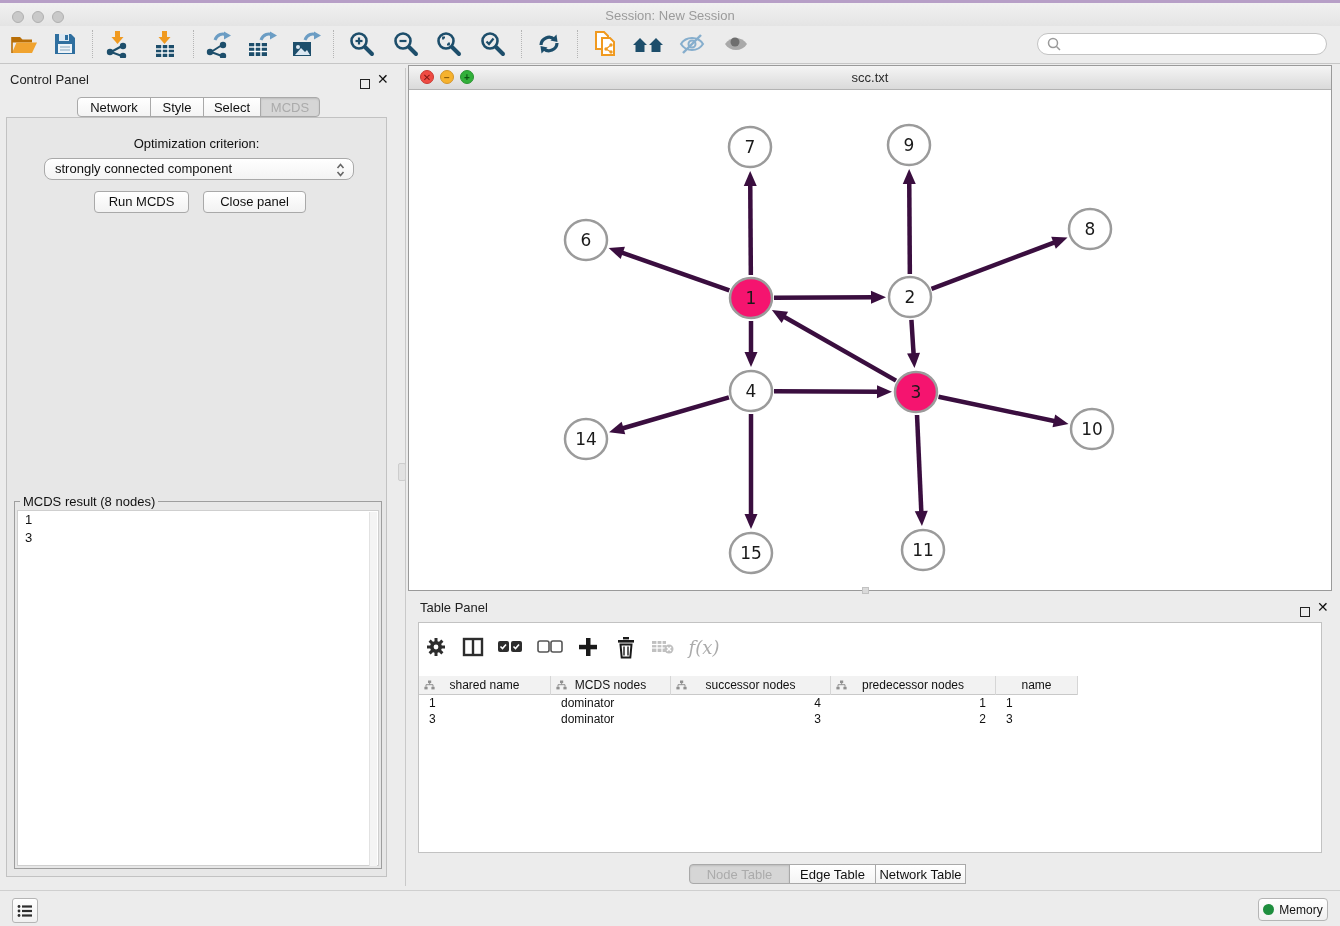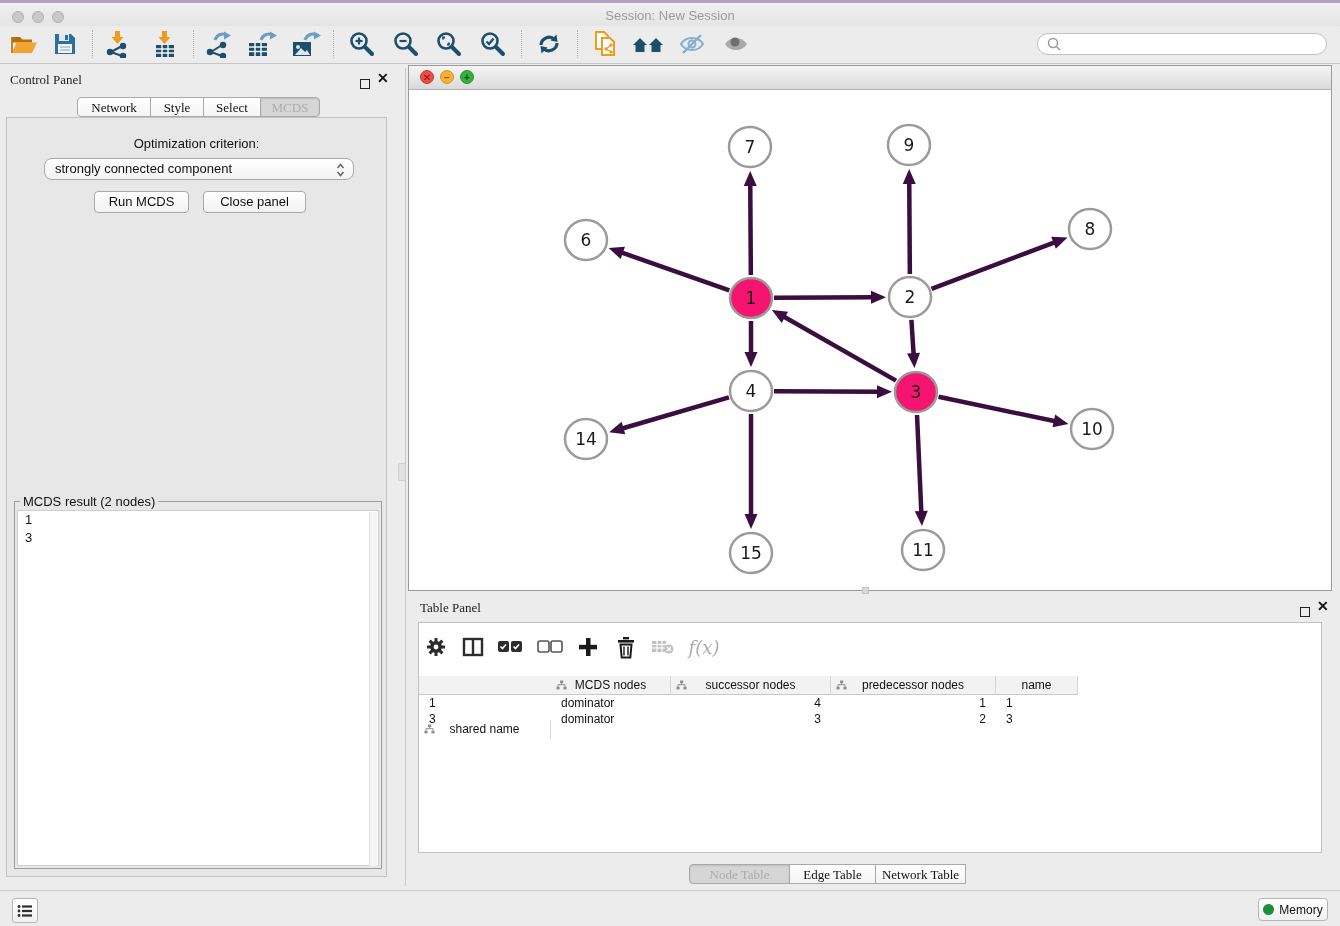--- a/index.html
+++ b/index.html
@@ -1,18 +1,18 @@
 <!DOCTYPE html>
 <html><head>
 <meta charset="utf-8">
 <style>
   html,body{margin:0;padding:0;}
   body{font-family:"Liberation Sans","DejaVu Sans",sans-serif;background:#ececec;}
   .app{position:relative;width:1340px;height:926px;background:#ececec;overflow:hidden;}
-  .abs{position:absolute;font-family:Liberation Serif, serif;}
+  .abs{position:absolute;}
   
   .topstrip{position:absolute;left:0;top:0;width:1340px;height:3px;background:#b79fc7;}
   .titlebar{position:absolute;left:0;top:3px;width:1340px;height:23px;background:linear-gradient(#f1f1f1,#e4e4e4);border-bottom:1px solid #cfcfcf;}
   .wintitle{position:absolute;left:0;top:5px;width:100%;text-align:center;font-size:13px;color:#9b9b9b;}
   .light{position:absolute;top:8px;width:12px;height:12px;border-radius:50%;background:#c9c9c9;border:1px solid #b0b0b0;box-sizing:border-box;}
   
   .toolbar{position:absolute;left:0;top:26px;width:1340px;height:37px;background:#ececec;border-bottom:1px solid #c6c6c6;}
   .tbtn{position:absolute;top:0;width:36px;height:36px;display:flex;align-items:center;justify-content:center;}
   .tsep{position:absolute;top:4px;height:28px;width:0;border-left:1px dotted #b5b5b5;}
   .searchwrap{position:absolute;left:1037px;top:7px;width:290px;height:22px;background:#fff;border:1px solid #c3c3c3;border-radius:12px;display:flex;align-items:center;box-sizing:border-box;}
@@ -252,35 +252,36 @@
     <span class="stepper">
       <svg width="9" height="16" viewBox="0 0 9 16">
           <polyline points="1.5,6 4.5,2.5 7.5,6" fill="none" stroke="#666" stroke-width="1.6"></polyline>
           <polyline points="1.5,10 4.5,13.5 7.5,10" fill="none" stroke="#666" stroke-width="1.6"></polyline>
         </svg>
     </span>
   </div>
   <div class="btn" style="left:94px;top:191px;width:95px;">Run MCDS</div>
   <div class="btn" style="left:203px;top:191px;width:103px;">Close panel</div>
   <div class="fieldset"></div>
-  <div class="legend">MCDS result (2 nodes)</div>
+  <div class="legend">MCDS result (8 nodes)</div>
   <div class="resultarea" id="result-area">
       <div class="vscroll"></div>
       <div class="line">1</div>
       <div class="line">3</div>
     </div>
 
   <div class="vdivider"></div>
   <div class="vgrip"></div>
 
   <div class="netwin">
     <div class="net-titlebar">
       <div class="nlight red" style="left:11px;">✕</div>
       <div class="nlight yellow" style="left:31px;">−</div>
       <div class="nlight green" style="left:51px;">+</div>
+      <div class="net-title">scc.txt</div>
     </div>
     <svg id="graph" width="922" height="501" style="position:absolute;left:0;top:23px;">
         <line x1="341.84768545925334" y1="186.0005043472541" x2="341.2317829967884" y2="92.9992325150481" stroke="#3a0e3f" stroke-width="4.5"></line>
         <polygon points="341.15893691208345,81.99947372460441,347.75812994921597,96.9560993887929,334.7584150150553,97.04219021617143" fill="#3a0e3f"></polygon>
         <line x1="320.3015285768616" y1="201.3726585300483" x2="210.01941303521065" y2="162.60682397601346" stroke="#3a0e3f" stroke-width="4.5"></line>
         <polygon points="199.64188322414444,158.9589650121235,215.94861326335152,157.80114143816158,211.63750721511795,170.06549485123983" fill="#3a0e3f"></polygon>
         <line x1="364.9995451264251" y1="208.85534877278977" x2="466.0006921989183" y2="208.2201214327112" stroke="#3a0e3f" stroke-width="4.5"></line>
         <polygon points="477.0004746506868,208.15094041100198,462.04165100201243,214.74514961665054,461.9598916127197,201.7454067191059" fill="#3a0e3f"></polygon>
         <line x1="342" y1="232" x2="342" y2="267" stroke="#3a0e3f" stroke-width="4.5"></line>
         <polygon points="342,278,335.5,263,348.5,263" fill="#3a0e3f"></polygon>
@@ -394,21 +395,21 @@
         </g>
         <circle cx="18" cy="11" r="4.5" fill="#c0c0c0"></circle>
         <path d="M16 9l4 4M20 9l-4 4" stroke="#fff" stroke-width="1.4"></path>
       </svg>
   </div>
   <div class="tp-toolicon" style="left:686px;width:36px;">
     <span class="fx">f(x)</span>
   </div>
 
   <div class="thead" id="table-head">
-      <div class="th" style="width: 132px; margin-top: 44px;"><svg class="tree" width="11" height="11" viewBox="0 0 11 11">
+      <div class="th" style="width: 132px;"><svg class="tree" width="11" height="11" viewBox="0 0 11 11">
           <rect x="4" y="0.5" width="3.2" height="2.6" fill="#8f8f8f"></rect>
           <rect x="0.4" y="6.8" width="3.2" height="2.6" fill="#8f8f8f"></rect>
           <rect x="7.4" y="6.8" width="3.2" height="2.6" fill="#8f8f8f"></rect>
           <path d="M5.6 3.1v1.6M2 6.8V4.7h7v2.1" fill="none" stroke="#8f8f8f" stroke-width="1"></path>
         </svg><span>shared name</span></div>
       <div class="th" style="width: 120px;"><svg class="tree" width="11" height="11" viewBox="0 0 11 11">
           <rect x="4" y="0.5" width="3.2" height="2.6" fill="#8f8f8f"></rect>
           <rect x="0.4" y="6.8" width="3.2" height="2.6" fill="#8f8f8f"></rect>
           <rect x="7.4" y="6.8" width="3.2" height="2.6" fill="#8f8f8f"></rect>
           <path d="M5.6 3.1v1.6M2 6.8V4.7h7v2.1" fill="none" stroke="#8f8f8f" stroke-width="1"></path>

